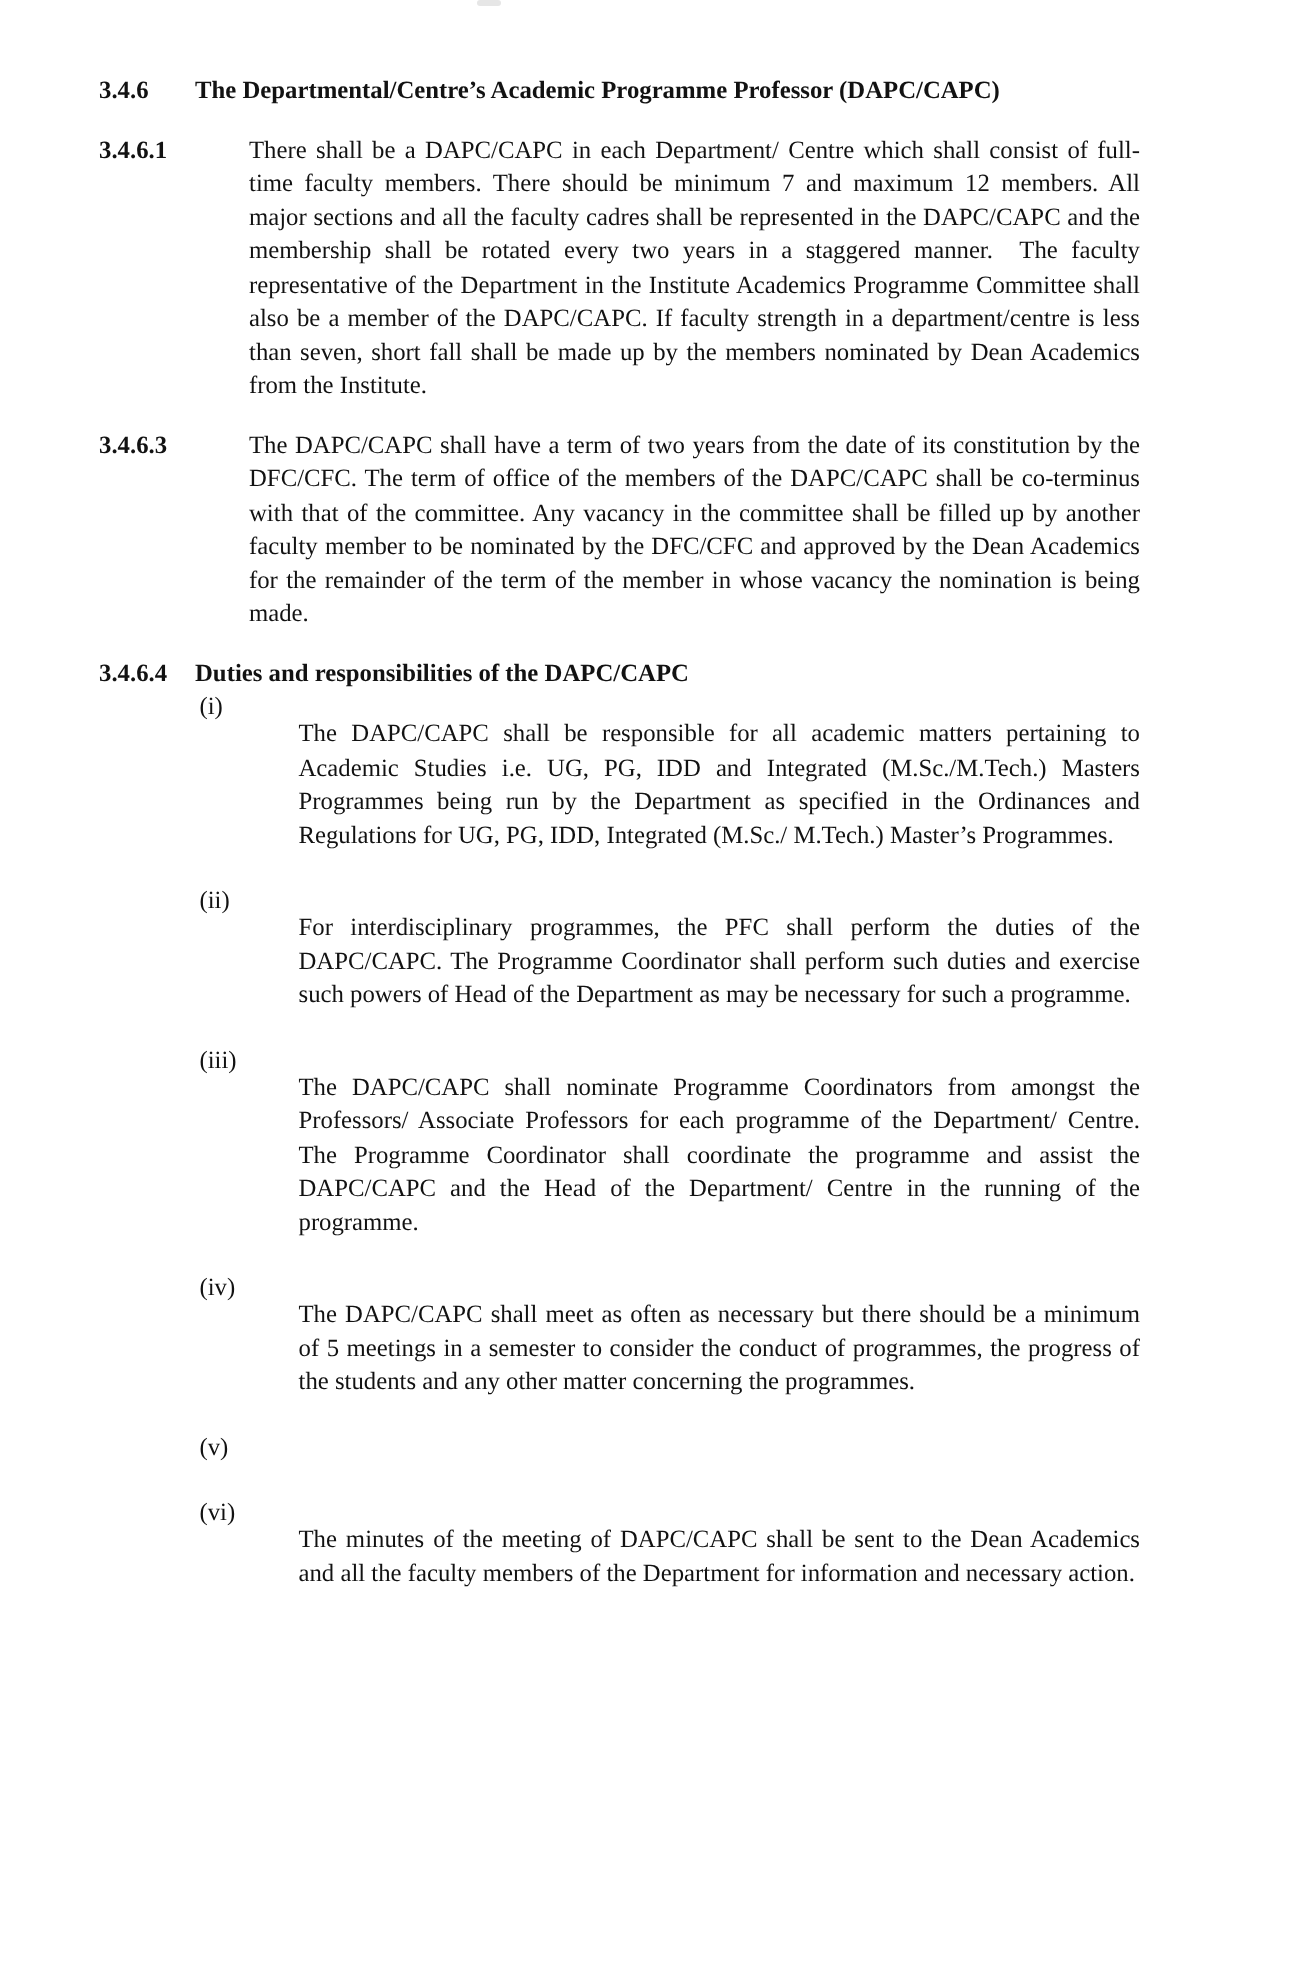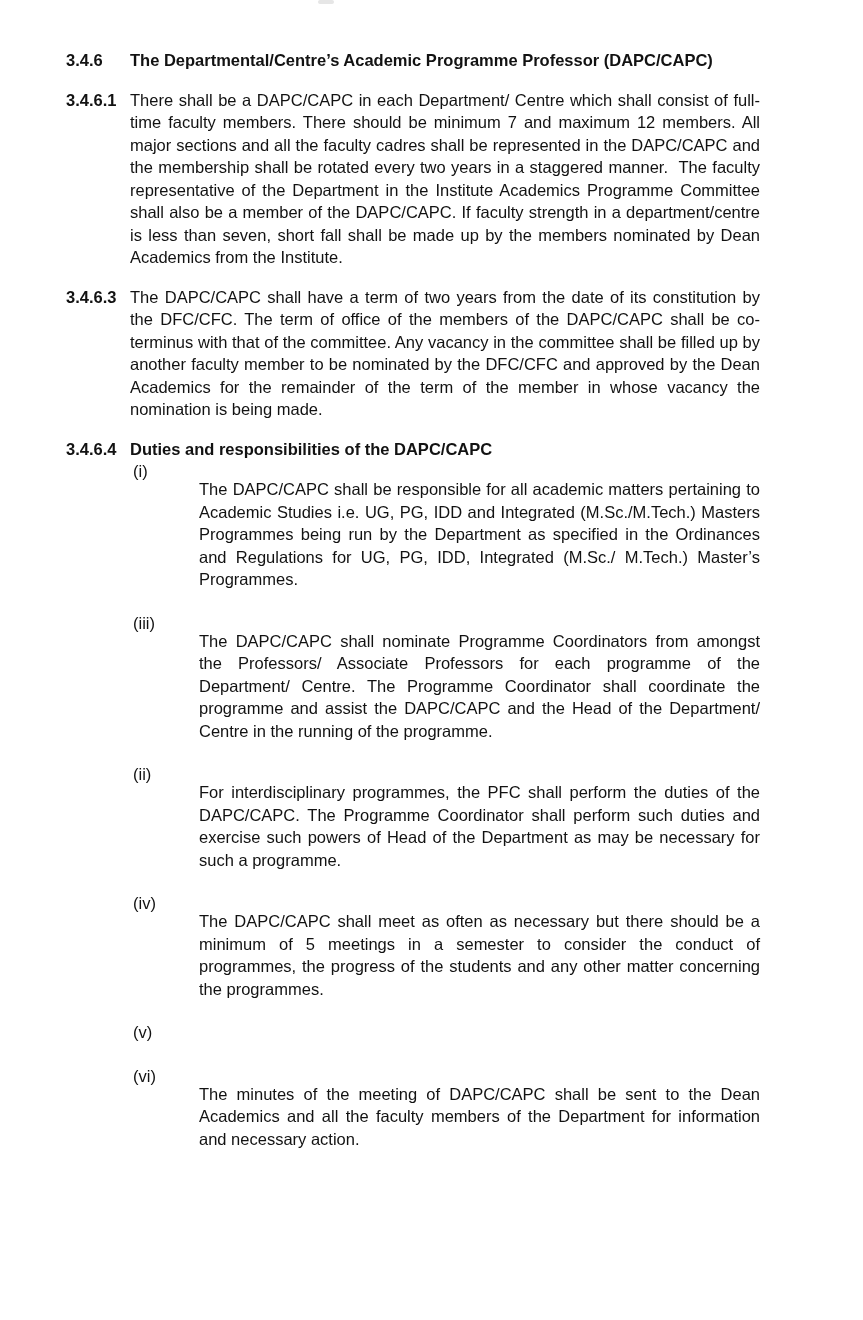--- a/index.html
+++ b/index.html
@@ -5,21 +5,21 @@
   html, body {
     margin: 0;
     padding: 0;
     background: #ffffff;
   }
   .page {
     position: relative;
     width: 863px;
     height: 1320px;
     background: #ffffff;
-    font-family: Liberation Sans, sans-serif;
+    font-family: Liberation Serif, serif;
     color: #121212;
     font-size: 16.5px;
     line-height: 22.5px;
     overflow: hidden;
   }
   .scan-artifact {
     position: absolute;
     top: 0;
     left: 318px;
     width: 16px;
@@ -46,20 +46,21 @@
   }
   .body-text {
     width: 630px;
     text-align: justify;
   }
   .section-heading-row {
     margin-bottom: 17px;
   }
   .para {
     margin-bottom: 17px;
+    gap: 36px;
   }
   .subheading-row {
   }
   .list .row {
     margin-left: 67px;
     margin-bottom: 21px;
   }
   .item-label {
     flex: 0 0 66px;
     font-weight: 400;
@@ -100,27 +101,27 @@
     </div>
 
     <div class="list">
 
       <div class="row">
         <span class="item-label">(i)</span>
         <div class="item-body">The DAPC/CAPC shall be responsible for all academic matters pertaining to Academic Studies i.e. UG, PG, IDD and Integrated (M.Sc./M.Tech.) Masters Programmes being run by the Department as specified in the Ordinances and Regulations for UG, PG, IDD, Integrated (M.Sc./ M.Tech.) Master’s Programmes.</div>
       </div>
 
       <div class="row">
-        <span class="item-label">(iii)</span>
-        <div class="item-body">The DAPC/CAPC shall nominate Programme Coordinators from amongst the Professors/ Associate Professors for each programme of the Department/ Centre. The Programme Coordinator shall coordinate the programme and assist the DAPC/CAPC and the Head of the Department/ Centre in the running of the programme.</div>
+        <span class="item-label">(ii)</span>
+        <div class="item-body">For interdisciplinary programmes, the PFC shall perform the duties of the DAPC/CAPC. The Programme Coordinator shall perform such duties and exercise such powers of Head of the Department as may be necessary for such a programme.</div>
       </div>
 
       <div class="row">
-        <span class="item-label">(ii)</span>
-        <div class="item-body">For interdisciplinary programmes, the PFC shall perform the duties of the DAPC/CAPC. The Programme Coordinator shall perform such duties and exercise such powers of Head of the Department as may be necessary for such a programme.</div>
+        <span class="item-label">(iii)</span>
+        <div class="item-body">The DAPC/CAPC shall nominate Programme Coordinators from amongst the Professors/ Associate Professors for each programme of the Department/ Centre. The Programme Coordinator shall coordinate the programme and assist the DAPC/CAPC and the Head of the Department/ Centre in the running of the programme.</div>
       </div>
 
       <div class="row">
         <span class="item-label">(iv)</span>
         <div class="item-body">The DAPC/CAPC shall meet as often as necessary but there should be a minimum of 5 meetings in a semester to consider the conduct of programmes, the progress of the students and any other matter concerning the programmes.</div>
       </div>
 
       <div class="row">
         <span class="item-label">(v)</span>
       </div>

